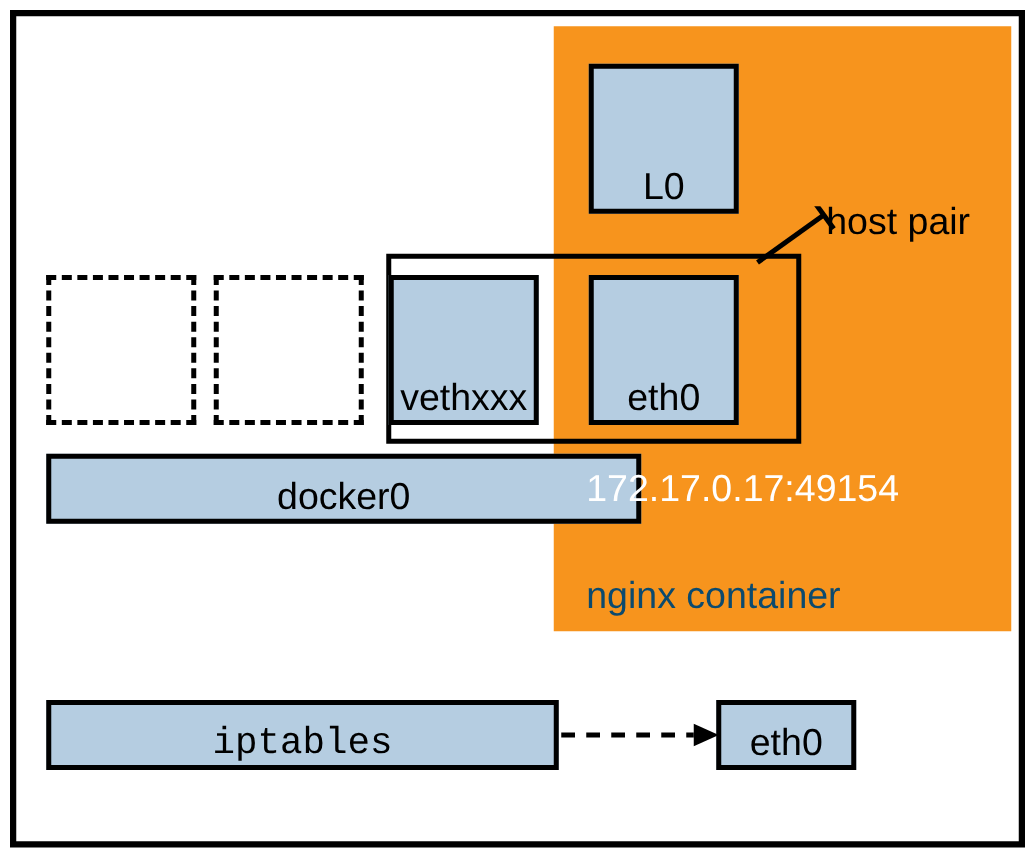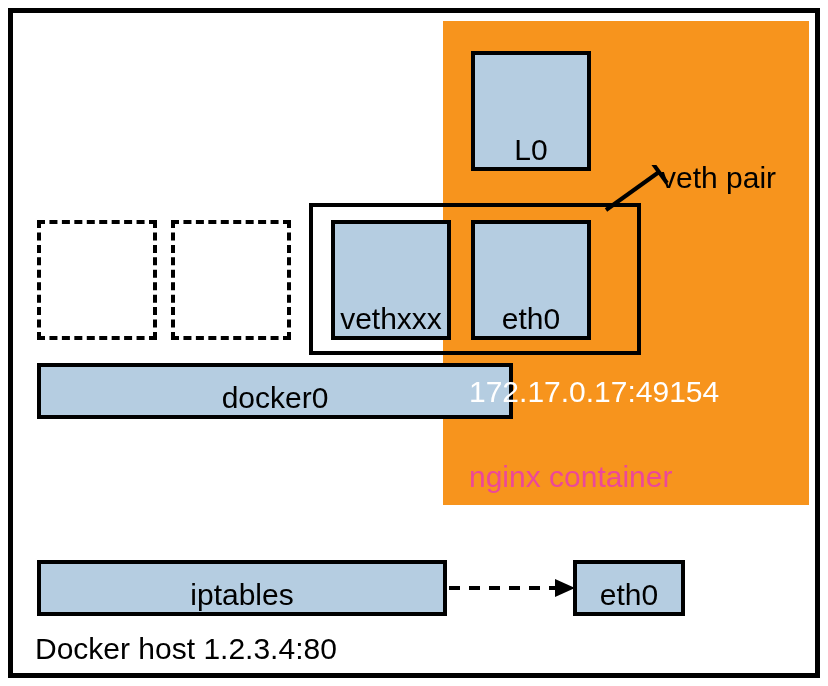--- a/index.html
+++ b/index.html
@@ -24,21 +24,21 @@
       left: 430px;
       top: 8px;
       width: 366px;
       height: 484px;
       background: #f7941d;
     }
     .nginx-label {
       position: absolute;
       left: 456px;
       top: 447px;
-      color: #ec4899;
+      color: #0c4a6e;
       font-size: 30px;
       font-weight: 400;
     }
     .nginx-ip {
       position: absolute;
       left: 456px;
       top: 362px;
       color: #fff;
       font-size: 30px;
       font-weight: 400;
@@ -70,26 +70,26 @@
     .veth-group {
       position: absolute;
       left: 296px;
       top: 190px;
       width: 332px;
       height: 152px;
       border: 4px solid #000;
       background: transparent;
     }
     .l0-box { left: 458px; top: 38px; width: 120px; height: 120px; }
-    .vethxxx-box { left: 318px; top: 207px; width: 120px; height: 120px; }
+    .vethxxx-box { left: 298px; top: 207px; width: 120px; height: 120px; }
     .eth0-cont-box { left: 458px; top: 207px; width: 120px; height: 120px; }
     .dashed1 { left: 24px; top: 207px; width: 120px; height: 120px; }
     .dashed2 { left: 158px; top: 207px; width: 120px; height: 120px; }
     .docker0-box { left: 24px; top: 350px; width: 476px; height: 56px; }
-    .iptables-box { left: 24px; top: 547px; width: 410px; height: 56px; }
+    .iptables-box { left: 24px; top: 547px; width: 410px; height: 56px; font-family: Liberation Mono, monospace; }
     .eth0-host-box { left: 560px; top: 547px; width: 112px; height: 56px; }
     .host-label {
       position: absolute;
       left: 22px;
       top: 619px;
       font-size: 30px;
       color: #000;
     }
     .arrow-svg {
       position: absolute;
@@ -130,35 +130,34 @@
     <span>eth0</span>
   </div>
 
   <div class="box-blue docker0-box">
     <span>docker0</span>
   </div>
 
   <div class="nginx-ip">172.17.0.17:49154</div>
   <div class="nginx-label">nginx container</div>
 
-  <div class="veth-pair-label">veth pair</div>
+  <div class="veth-pair-label">host pair</div>
 
   <svg class="veth-line-svg" viewBox="0 0 80 48">
     <line x1="5" y1="45" x2="58" y2="7" stroke="#000" stroke-width="4"></line>
     <line x1="50" y1="-4" x2="66" y2="18" stroke="#000" stroke-width="4"></line>
   </svg>
 
   <div class="box-blue iptables-box">
     <span>iptables</span>
   </div>
 
   <div class="box-blue eth0-host-box">
     <span>eth0</span>
   </div>
 
   <svg class="arrow-svg" viewBox="0 0 132 30">
     <line x1="2" y1="15" x2="108" y2="15" stroke="#000" stroke-width="4" stroke-dasharray="11,9"></line>
     <polygon points="108,6 128,15 108,24" fill="#000"></polygon>
   </svg>
 
-  <div class="host-label">Docker host 1.2.3.4:80</div>
 
 </div>
 
 </body></html>

